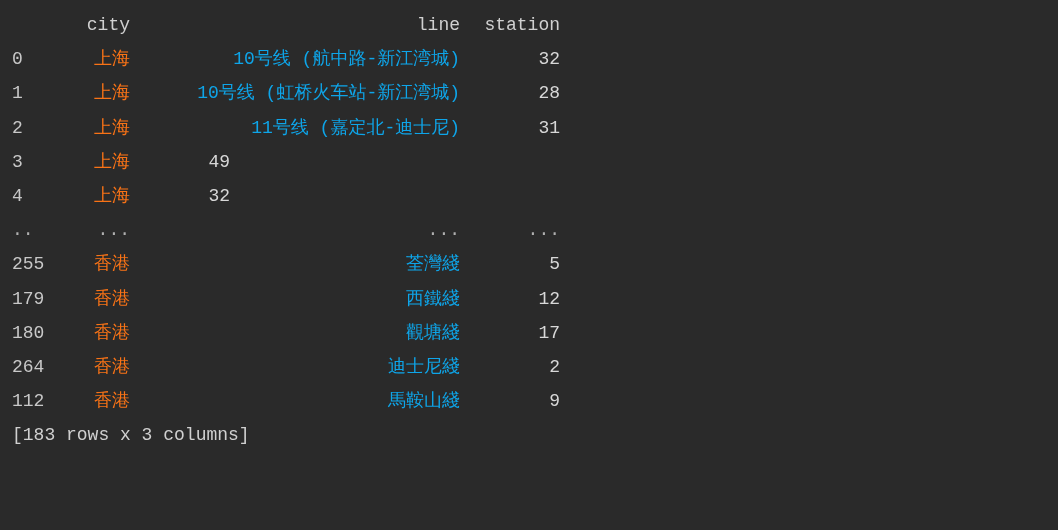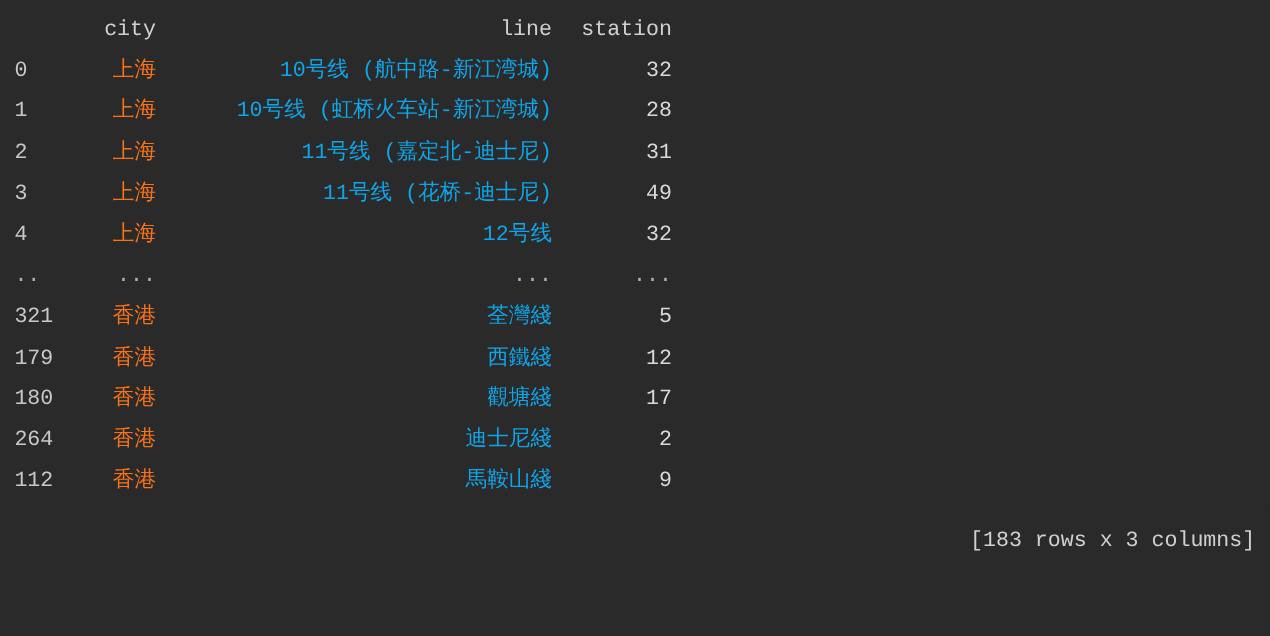--- a/index.html
+++ b/index.html
@@ -42,23 +42,21 @@
       width: 100px;
       text-align: right;
       color: #d8d8d8;
     }
     .header .col-city,
     .header .col-line,
     .header .col-station {
       color: #d0d0d0;
     }
     .summary {
-      margin-top: 16px;
       color: #d0d0d0;
-      text-align: right;
     }
     .ellipsis-row .col-index,
     .ellipsis-row .col-city,
     .ellipsis-row .col-line,
     .ellipsis-row .col-station {
       color: #b0b0b0;
     }
   </style>
 </head>
 <body>
@@ -85,39 +83,37 @@
   </div>
   <div class="row">
     <span class="col-index">2</span>
     <span class="col-city">上海</span>
     <span class="col-line">11号线 (嘉定北-迪士尼)</span>
     <span class="col-station">31</span>
   </div>
   <div class="row">
     <span class="col-index">3</span>
     <span class="col-city">上海</span>
-    <span class="col-line">11号线 (花桥-迪士尼)</span>
     <span class="col-station">49</span>
   </div>
   <div class="row">
     <span class="col-index">4</span>
     <span class="col-city">上海</span>
-    <span class="col-line">12号线</span>
     <span class="col-station">32</span>
   </div>
 
   <div class="row ellipsis-row">
     <span class="col-index">..</span>
     <span class="col-city">...</span>
     <span class="col-line">...</span>
     <span class="col-station">...</span>
   </div>
 
   <div class="row">
-    <span class="col-index">321</span>
+    <span class="col-index">255</span>
     <span class="col-city">香港</span>
     <span class="col-line">荃灣綫</span>
     <span class="col-station">5</span>
   </div>
   <div class="row">
     <span class="col-index">179</span>
     <span class="col-city">香港</span>
     <span class="col-line">西鐵綫</span>
     <span class="col-station">12</span>
   </div>

